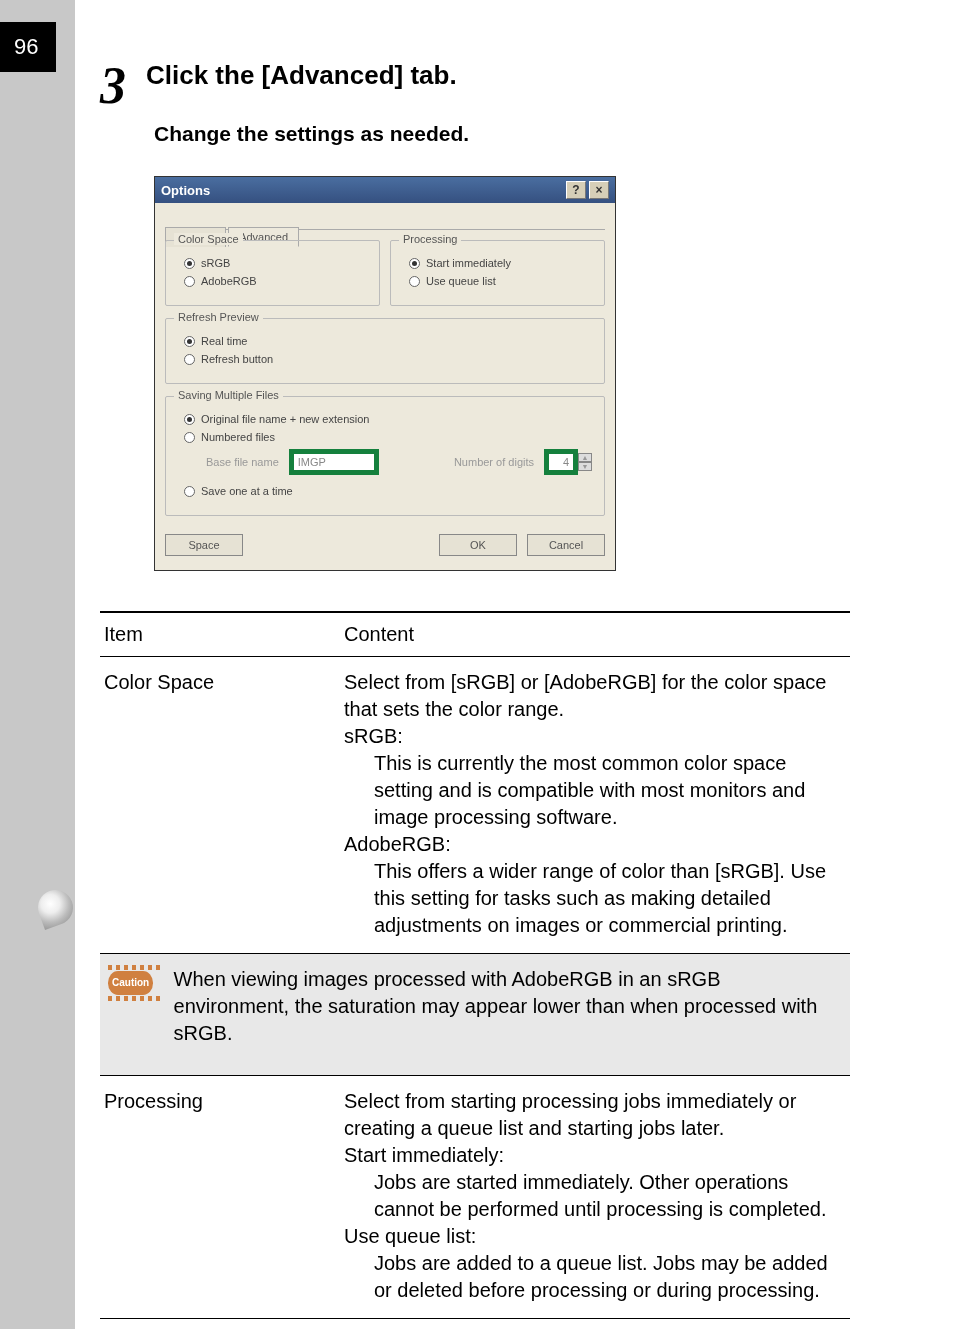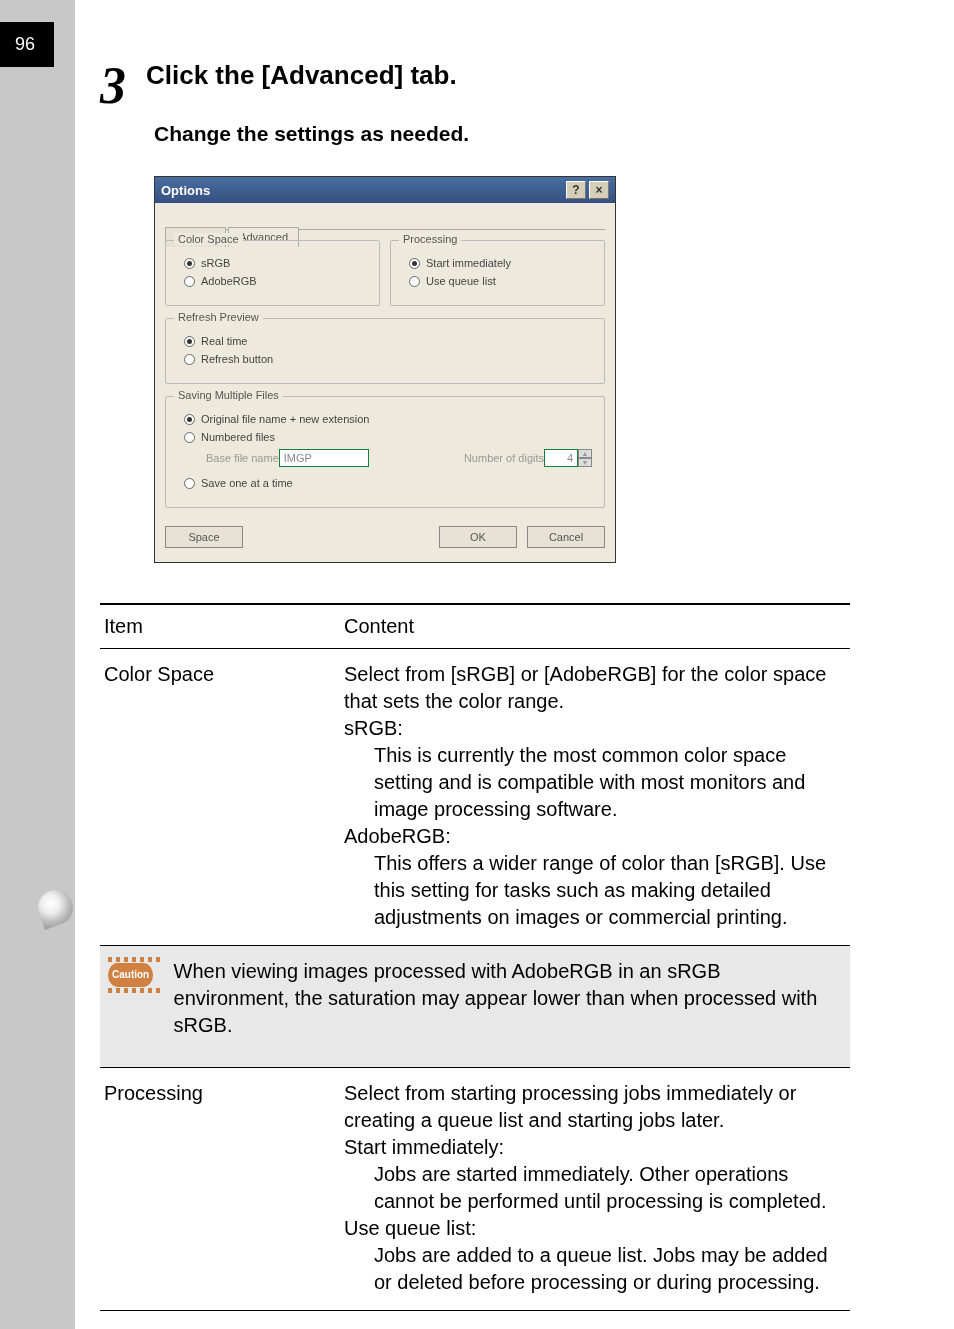--- a/index.html
+++ b/index.html
@@ -1,40 +1,40 @@
 <!DOCTYPE html>
 <html><head>
 <meta charset="utf-8">
 <style>
   * { box-sizing: border-box; margin: 0; padding: 0; }
   body { font-family: Arial, Helvetica, sans-serif; background: #fff; color: #000; width: 954px; }
   .left-col { position: absolute; top: 0; left: 0; width: 75px; height: 1329px; background: #c8c8c8; }
-  .page-num-badge { position: absolute; top: 22px; left: 0; background: #000; color: #fff; font-size: 18px; padding: 12px 18px 12px 14px; min-width: 54px; text-align: center; }
+  .page-num-badge { position: absolute; top: 22px; left: 0; background: #000; color: #fff; font-size: 22px; padding: 12px 18px 12px 14px; min-width: 54px; text-align: center; }
   .thumb { position: absolute; top: 890px; left: 38px; width: 35px; height: 35px; border-radius: 50% 50% 50% 0 / 50% 50% 50% 50%; background: radial-gradient(circle at 40% 35%, #fff 0%, #eee 30%, #bbb 60%, #888 100%); transform: rotate(-20deg); }
   .content { margin-left: 90px; padding: 60px 80px 40px 10px; }
   .step-row { display: flex; align-items: flex-start; gap: 20px; }
   .step-num { font-family: "Brush Script MT", cursive; font-style: italic; font-weight: 900; font-size: 52px; line-height: 1; }
   .step-title { font-weight: bold; font-size: 26px; margin-top: 0; }
   .step-sub { font-size: 21px; margin-left: 54px; margin-top: 10px; font-weight: bold; }
   .dialog-wrap { margin-left: 54px; margin-top: 30px; width: 462px; border: 1px solid #333; background: #ede9dc; font-family: Tahoma, sans-serif; }
   .dlg-titlebar { background: linear-gradient(#4a6ea0, #355080); color: #fff; display: flex; align-items: center; padding: 4px 6px; font-size: 13px; font-weight: bold; }
   .dlg-titlebar .spacer { flex: 1; }
   .dlg-tbtn { width: 20px; height: 18px; margin-left: 3px; background: #d6cfb8; border: 1px solid #fff; border-right-color: #777; border-bottom-color: #777; display: flex; align-items: center; justify-content: center; font-size: 12px; font-weight: bold; color: #333; }
   .dlg-body { padding: 6px 10px 14px 10px; font-size: 11px; color: #555; }
   .tabs { display: flex; border-bottom: 1px solid #aaa; margin-bottom: 10px; font-size: 11px; }
   .tab { padding: 3px 10px; border: 1px solid #aaa; border-bottom: none; background: #e6e2d4; margin-right: 2px; position: relative; top: 18px; }
   .tab.active { background: #ede9dc; border-bottom: 1px solid #ede9dc; }
   .group-row { display: flex; gap: 10px; }
   .grp { border: 1px solid #bbb; border-radius: 2px; padding: 10px 12px 12px 12px; position: relative; margin-bottom: 12px; flex: 1; }
   .grp legend, .grp .legend { position: absolute; top: -8px; left: 8px; background: #ede9dc; padding: 0 4px; font-size: 11px; color: #555; }
   .radio-item { display: flex; align-items: center; gap: 6px; margin: 6px 0 6px 6px; font-size: 11px; color: #444; }
   .radio { width: 11px; height: 11px; border: 1px solid #666; border-radius: 50%; display: inline-flex; align-items: center; justify-content: center; background: #fff; }
   .radio.sel::after { content: ""; width: 5px; height: 5px; background: #333; border-radius: 50%; }
-  .inner-line { display: flex; align-items: center; gap: 0; margin-left: 28px; margin-top: 0; font-size: 11px; color: #999; }
-  .tfield { border: 1px solid #15803d; background: #fff; font-size: 11px; padding: 2px 4px; width: 90px; color: #888; }
+  .inner-line { display: flex; align-items: center; gap: 10px; margin-left: 28px; margin-top: 0; font-size: 11px; color: #999; }
+  .tfield { border: 5px solid #15803d; background: #fff; font-size: 11px; padding: 2px 4px; width: 90px; color: #888; }
   .spin { display: flex; align-items: center; }
   .spin .tfield { width: 34px; text-align: right; }
   .spin-b { width: 14px; display: flex; flex-direction: column; }
   .spin-b div { height: 9px; border: 1px solid #888; background: #ddd; font-size: 7px; line-height: 7px; text-align: center; }
   .dlg-actions { display: flex; margin-top: 18px; }
   .dbtn { width: 78px; height: 22px; border: 1px solid #888; background: #e6e2d4; font-size: 11px; display: flex; align-items: center; justify-content: center; cursor: pointer; }
   .dbtn + .dbtn { margin-left: 10px; }
 
   .tbl { width: 750px; margin-top: 40px; border-collapse: collapse; font-size: 20px; line-height: 1.35; }
   .tbl th { text-align: left; font-weight: normal; border-top: 2px solid #000; border-bottom: 1px solid #000; padding: 8px 4px 8px 4px; vertical-align: top; }

